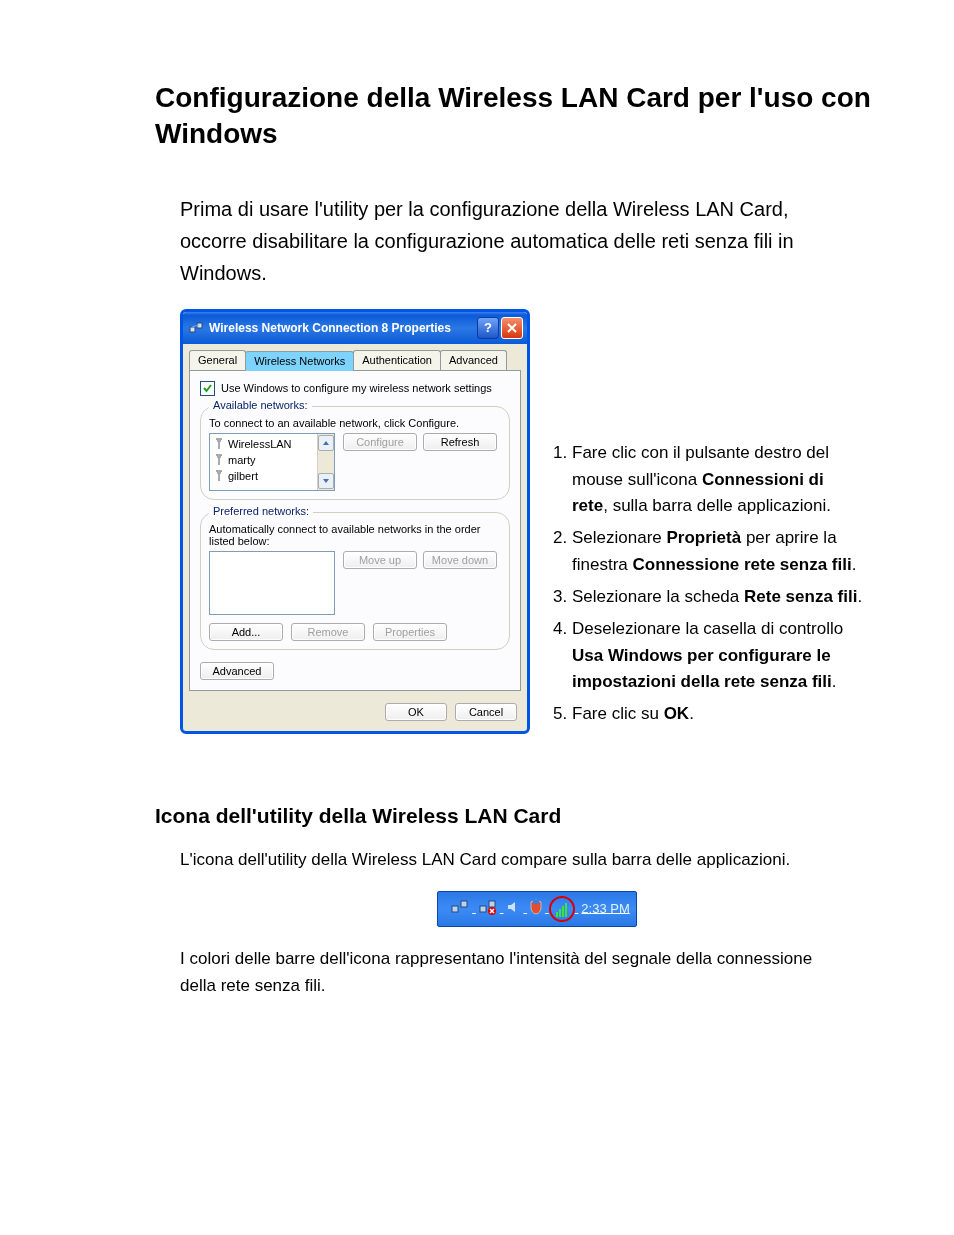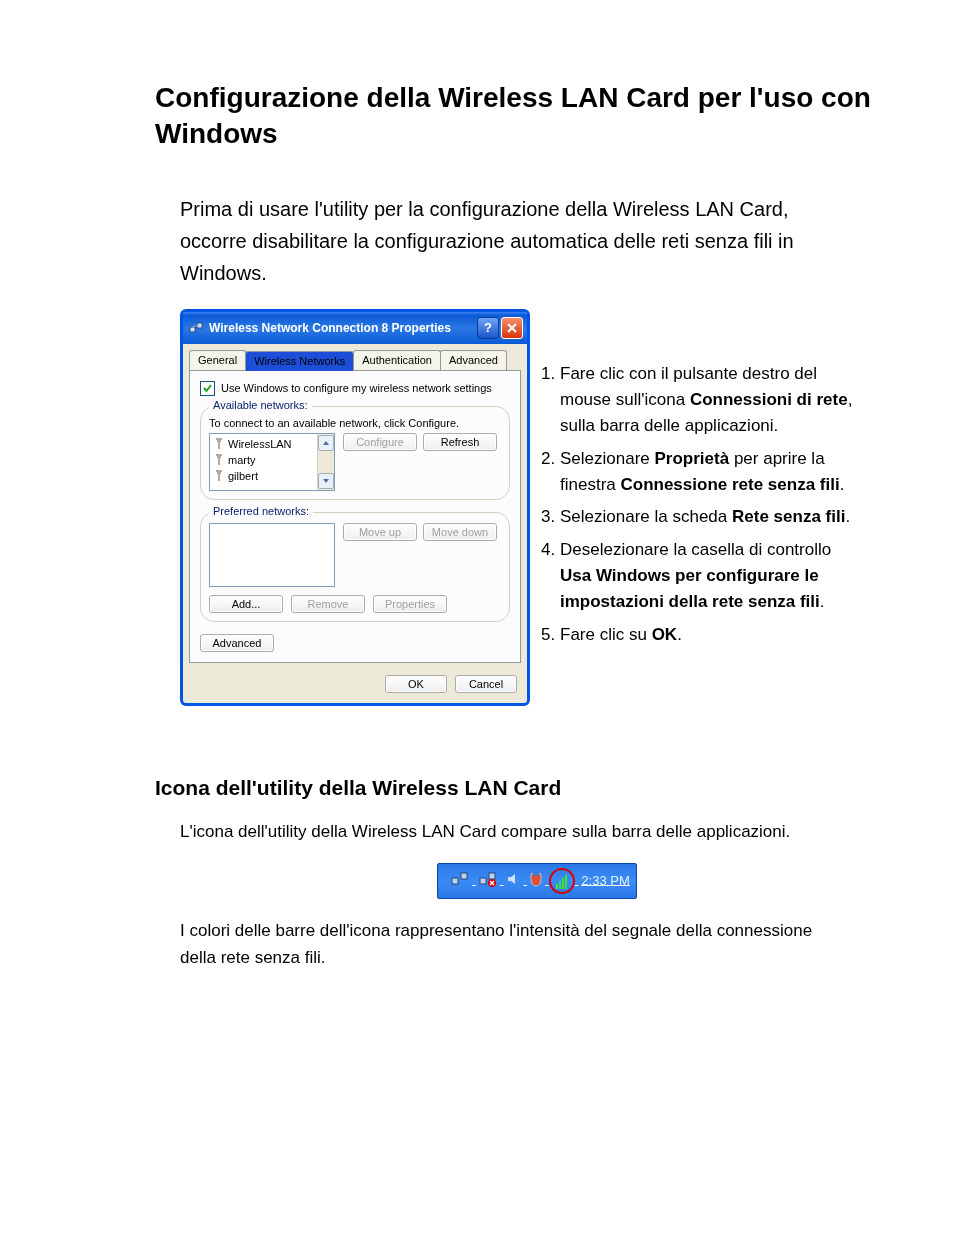--- a/index.html
+++ b/index.html
@@ -19,24 +19,24 @@
   }
   .intro {
     margin-left: 120px;
     margin-right: 60px;
     font-size: 20px;
     line-height: 1.6;
     margin-bottom: 20px;
   }
   .two-col {
     display: flex;
-    gap: 8px;
+    gap: 20px;
     margin-left: 120px;
     margin-right: 30px;
-    align-items: center;
+    align-items: flex-end;
   }
   .dialog-wrap {
     flex: 0 0 350px;
   }
   .dialog {
     border: 3px solid #0055e5;
     border-radius: 6px;
     background: #ece9d8;
     font-family: Tahoma, sans-serif;
     font-size: 11px;
@@ -75,21 +75,21 @@
   .tab {
     padding: 3px 8px 3px 8px;
     border: 1px solid #919b9c;
     border-bottom: none;
     background: #f5f4ea;
     border-radius: 3px 3px 0 0;
     margin-right: -1px;
     color:#000;
   }
   .tab.active {
-    background: #1d4ed8;
+    background: #7dd3fc;
     position: relative;
     top: 1px;
     padding-bottom:4px;
   }
   .tab-body {
     margin: 0 6px 6px 6px;
     border: 1px solid #919b9c;
     background: #fcfcfe;
     padding: 10px 10px 10px 10px;
   }
@@ -275,20 +275,21 @@
                 <div class="btn disabled">Configure</div>
                 <div class="btn">Refresh</div>
               </div>
             </div>
           </div>
         </div>
 
         <div class="group">
           <span class="group-title">Preferred networks:</span>
           <div class="group-inner">
+            <div style="margin-bottom:4px">Automatically connect to available networks in the order listed below:</div>
             <div class="row-flex row1">
               <div class="pref-box" style="flex:1"></div>
               <div class="btn-vert">
                 <div class="btn disabled">Move up</div>
                 <div class="btn disabled">Move down</div>
               </div>
             </div>
             <div class="btn-row">
               <div class="btn">Add...</div>
               <div class="btn disabled">Remove</div>

